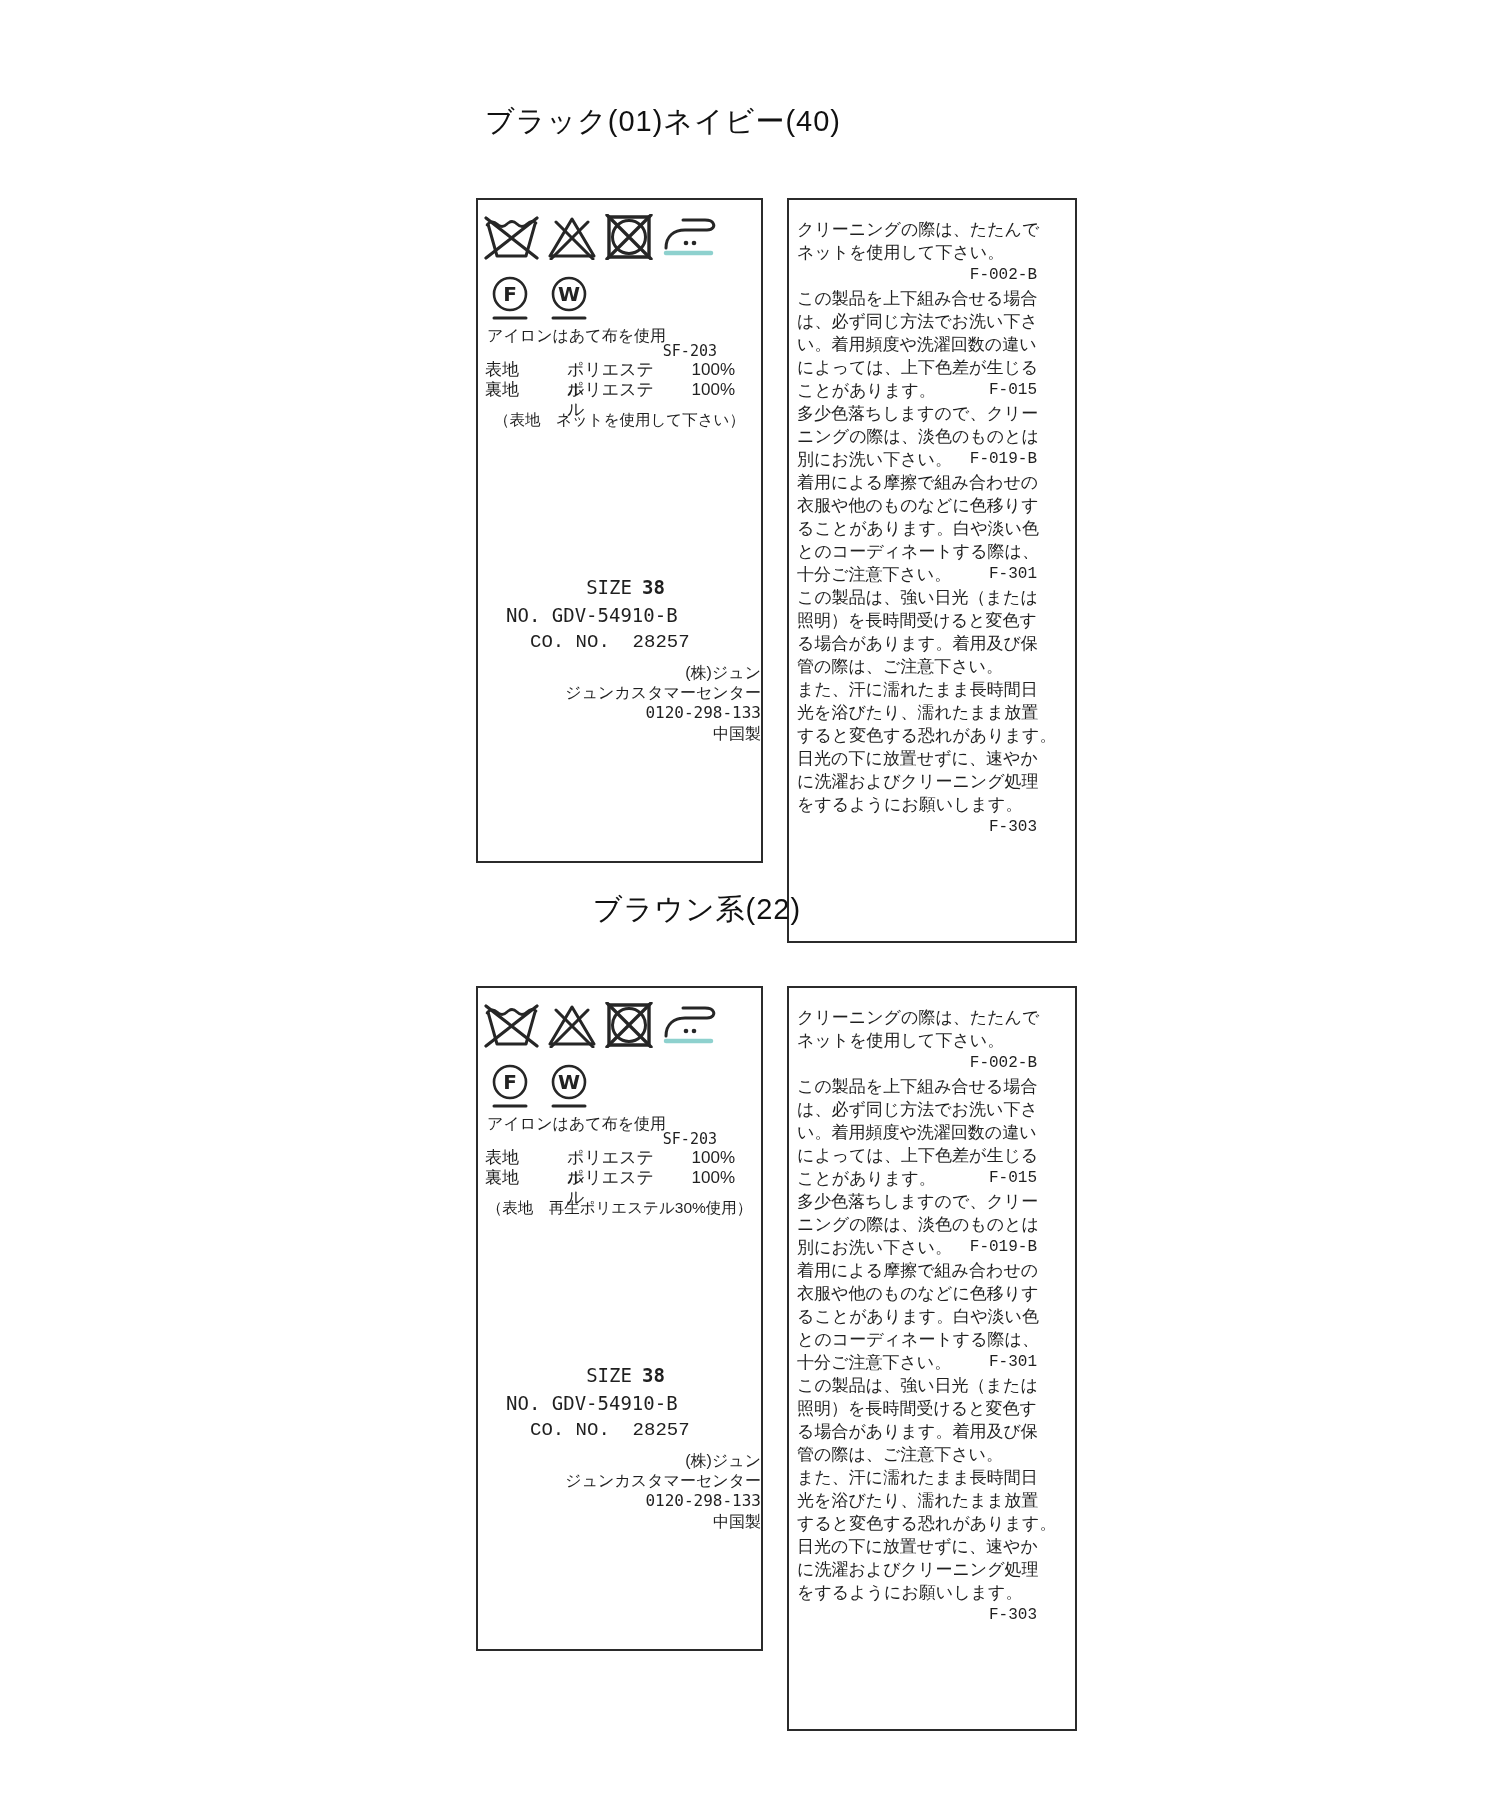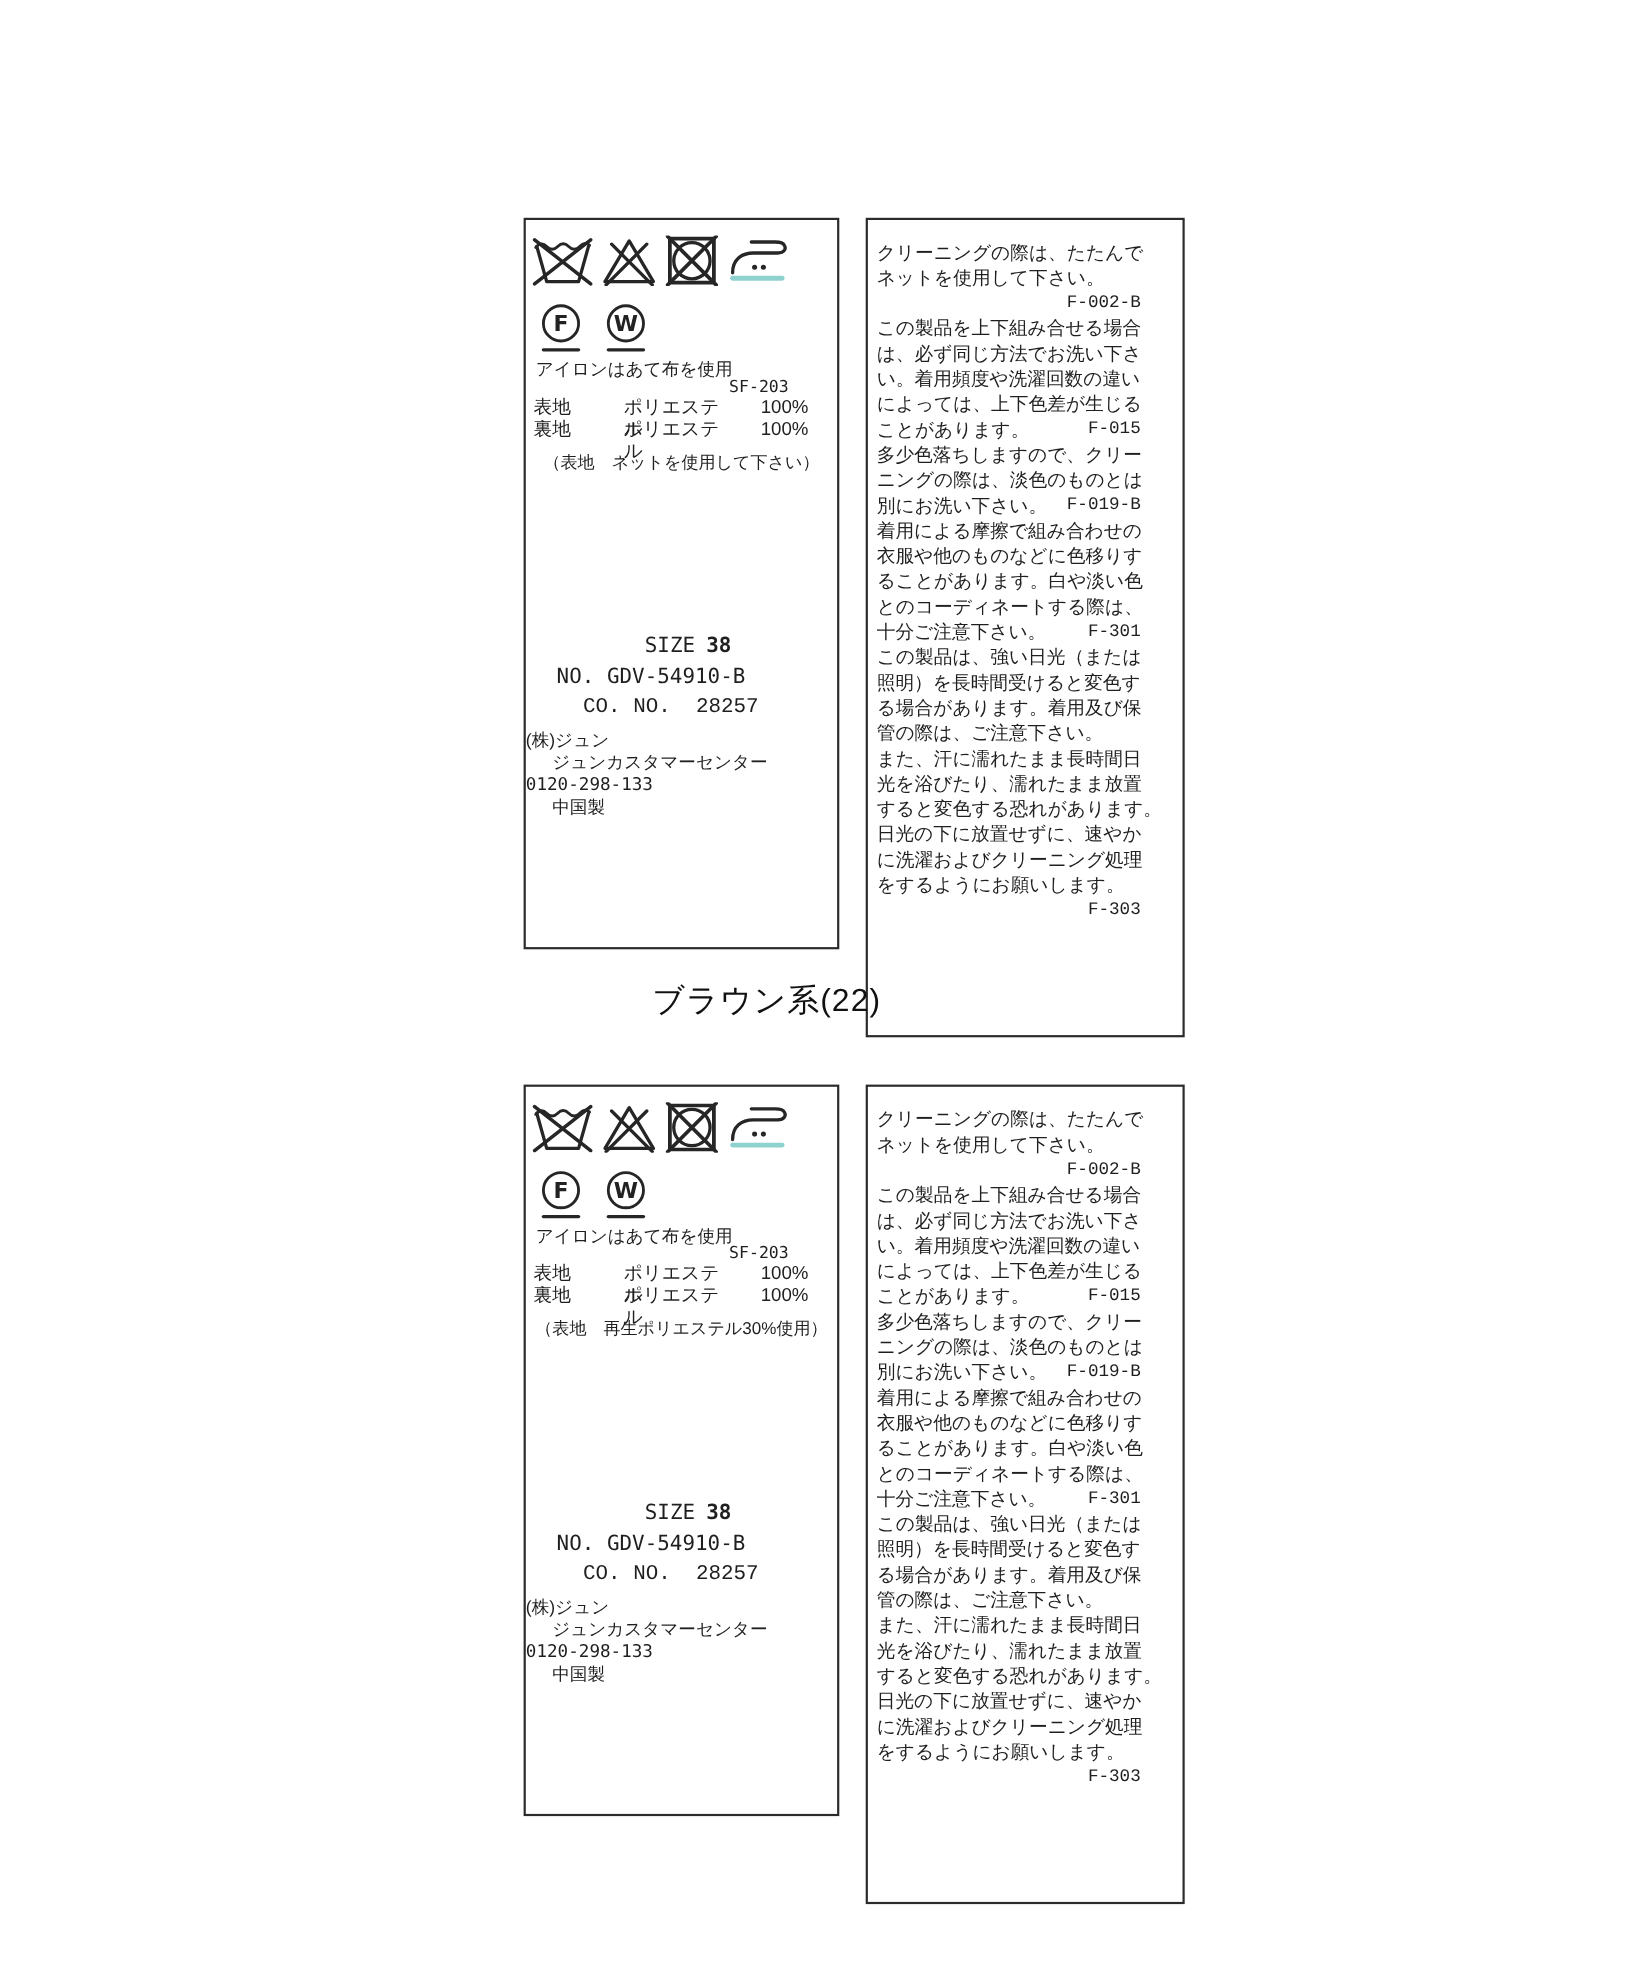--- a/index.html
+++ b/index.html
@@ -20,38 +20,39 @@
   .mat-row{display:flex;height:20px;font-size:17px;line-height:20px;}
   .mat-part{width:82px;}
   .mat-name{flex:1;}
   .mat-pct{width:64px;text-align:right;}
   .recycle{left:0;right:0;top:210px;text-align:center;font-size:15.5px;white-space:nowrap;}
   .size-line{left:12px;right:0;top:376px;text-align:center;
              font-family:"DejaVu Sans Mono",monospace;font-size:19px;}
   .size-val{font-weight:bold;margin-left:10px;}
   .no-line{left:28px;top:404px;font-family:"DejaVu Sans Mono",monospace;font-size:19px;white-space:pre;}
   .co-line{left:28px;top:431px;font-family:Liberation Mono, monospace;font-size:19px;white-space:pre;margin-left:24px;}
-  .cline{left:0;right:0;text-align:left;font-size:16px;white-space:nowrap;}
+  .cline{left:0;right:0;text-align:right;font-size:16px;white-space:nowrap;}
   .company{top:463px;}
   .center-name{top:483px;padding-left:24px;}
   .phone{top:503px;font-family:"DejaVu Sans Mono",monospace;}
   .origin{top:524px;margin-left:24px;}
   .care-text{position:absolute;left:8px;top:18px;right:38px;}
   .care-line{display:flex;justify-content:space-between;height:23px;font-size:17px;
              line-height:23px;white-space:pre;}
   .care-line .code{font-family:Liberation Mono, monospace;font-size:16px;}
   svg{display:block;}
   .ink{stroke:#262626;fill:none;stroke-linecap:round;stroke-linejoin:round;}
   .dot{fill:#262626;}
 </style>
 </head>
 <body>
 
 <div class="canvas">
 
+  <div class="title" style="left:663px;top:102px;">ブラック(01)ネイビー(40)</div>
 
   <div class="box leftbox" style="left:476px;top:198px;">
     <div class="symbols">
       <svg width="57" height="46" viewBox="0 0 57 46">
         <path class="ink" stroke-width="3" d="M5 10 L14 42 L43 42 L52 10"></path>
         <path class="ink" stroke-width="2.6" d="M4 11 Q9 5 14 10 T24 10 T34 10 T44 10 T53 9"></path>
         <path class="ink" stroke-width="3.2" d="M3 4 L54 44 M54 4 L3 44"></path>
       </svg>
       <svg width="50" height="46" viewBox="0 0 50 46">
         <path class="ink" stroke-width="3" d="M25 5 L3 42 L47 42 Z"></path>

